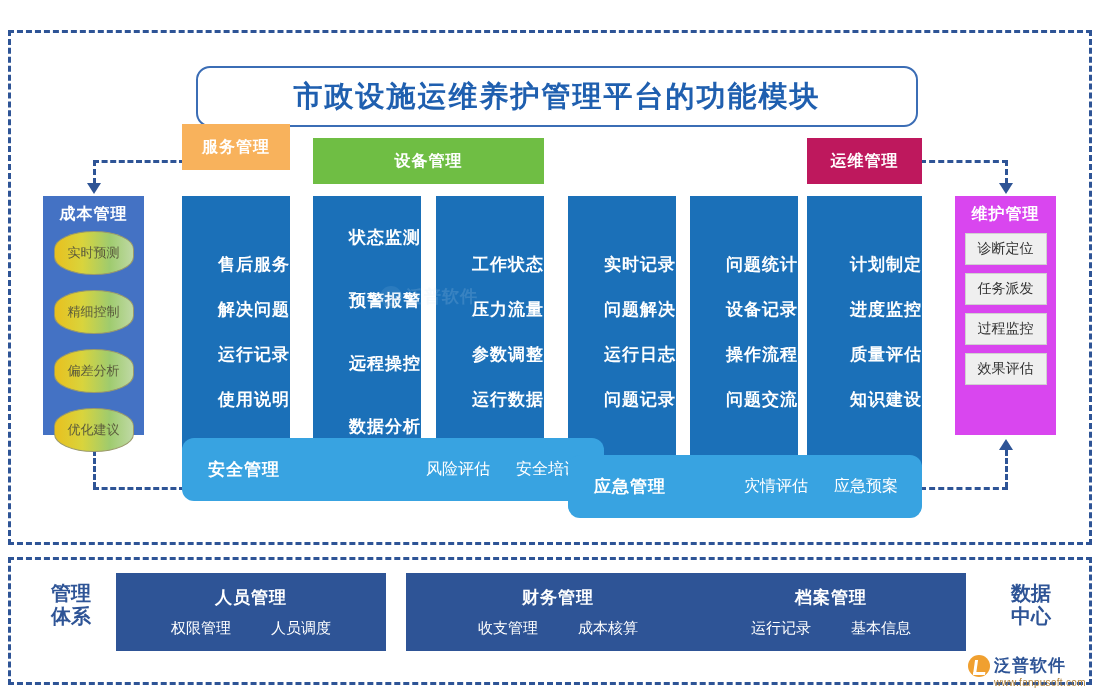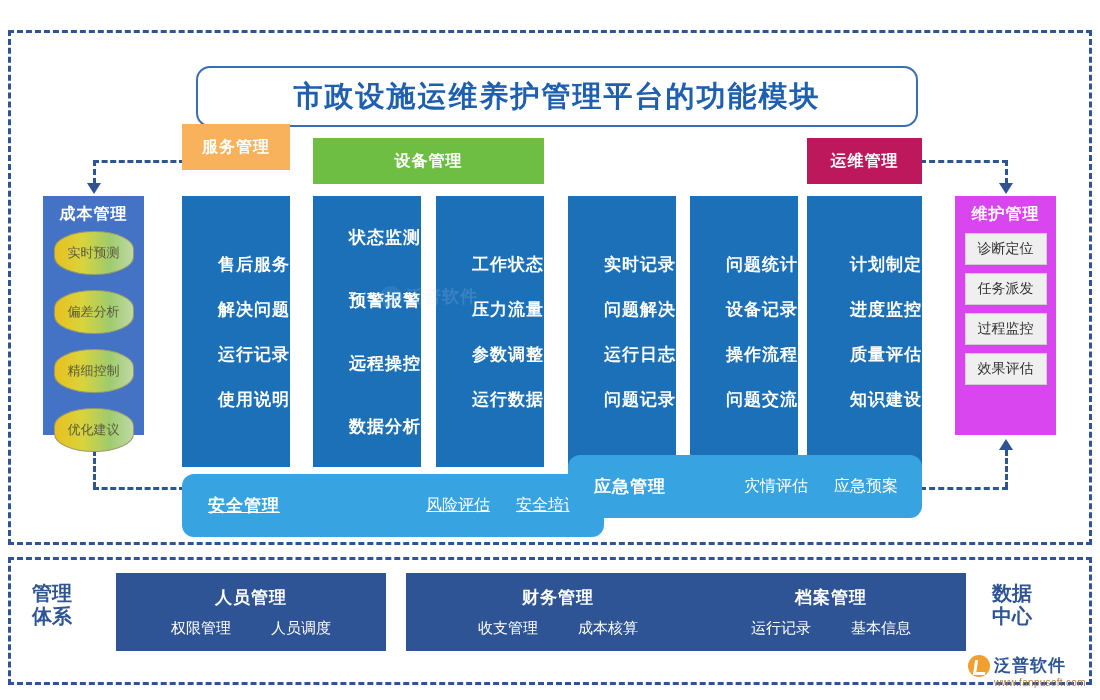--- a/index.html
+++ b/index.html
@@ -94,33 +94,33 @@
     width:80px;height:30px;background:#EFEFEF;border:1px solid #D0D0D0;
     display:flex;align-items:center;justify-content:center;
     font-size:14px;color:#333333;white-space:nowrap;
   }
 
   
   .round-box{
     position:absolute;height:63px;border-radius:12px;background:#38A3E1;
     display:flex;align-items:center;color:#ffffff;
   }
-  .rb-safety{left:182px;top:474px;width:422px;text-decoration:underline;}
+  .rb-safety{left:182px;top:438px;width:422px;}
   .rb-emerg{left:568px;top:455px;width:354px;}
   .rb-title{
     font-size:17px;font-weight:bold;letter-spacing:1px;
     margin-left:26px;white-space:nowrap;
   }
   .rb-items{display:flex;gap:26px;margin-left:auto;margin-right:24px;}
   .rb-item{font-size:16px;white-space:nowrap;}
 
   
   .side-label{
     position:absolute;font-size:20px;color:#2E5496;font-weight:bold;
-    line-height:1.15;text-align:center;width:52px;
+    line-height:1.15;text-align:center;width:52px;margin-left:19px;
   }
   .lbl-left{left:26px;top:582px;}
   .lbl-right{left:986px;top:582px;}
 
   .navy-box{
     position:absolute;top:573px;height:78px;background:#2E5496;
     display:flex;flex-direction:column;align-items:center;
     justify-content:center;gap:10px;color:#ffffff;
   }
   .nb1{left:116px;width:270px;}
@@ -210,24 +210,24 @@
     <span>运维管理</span>
   </div>
 
   <div class="cost-panel">
     <div class="cost-title">成本管理</div>
     <div class="cyl-stack">
       <div class="cyl">
         <span class="cyl-label">实时预测</span>
       </div>
       <div class="cyl">
-        <span class="cyl-label">偏差分析</span>
+        <span class="cyl-label">精细控制</span>
       </div>
       <div class="cyl">
-        <span class="cyl-label">精细控制</span>
+        <span class="cyl-label">偏差分析</span>
       </div>
       <div class="cyl">
         <span class="cyl-label">优化建议</span>
       </div>
     </div>
   </div>
 
   <div class="col col-h c1">
     <span>售后服务</span>
     <span>解决问题</span>

